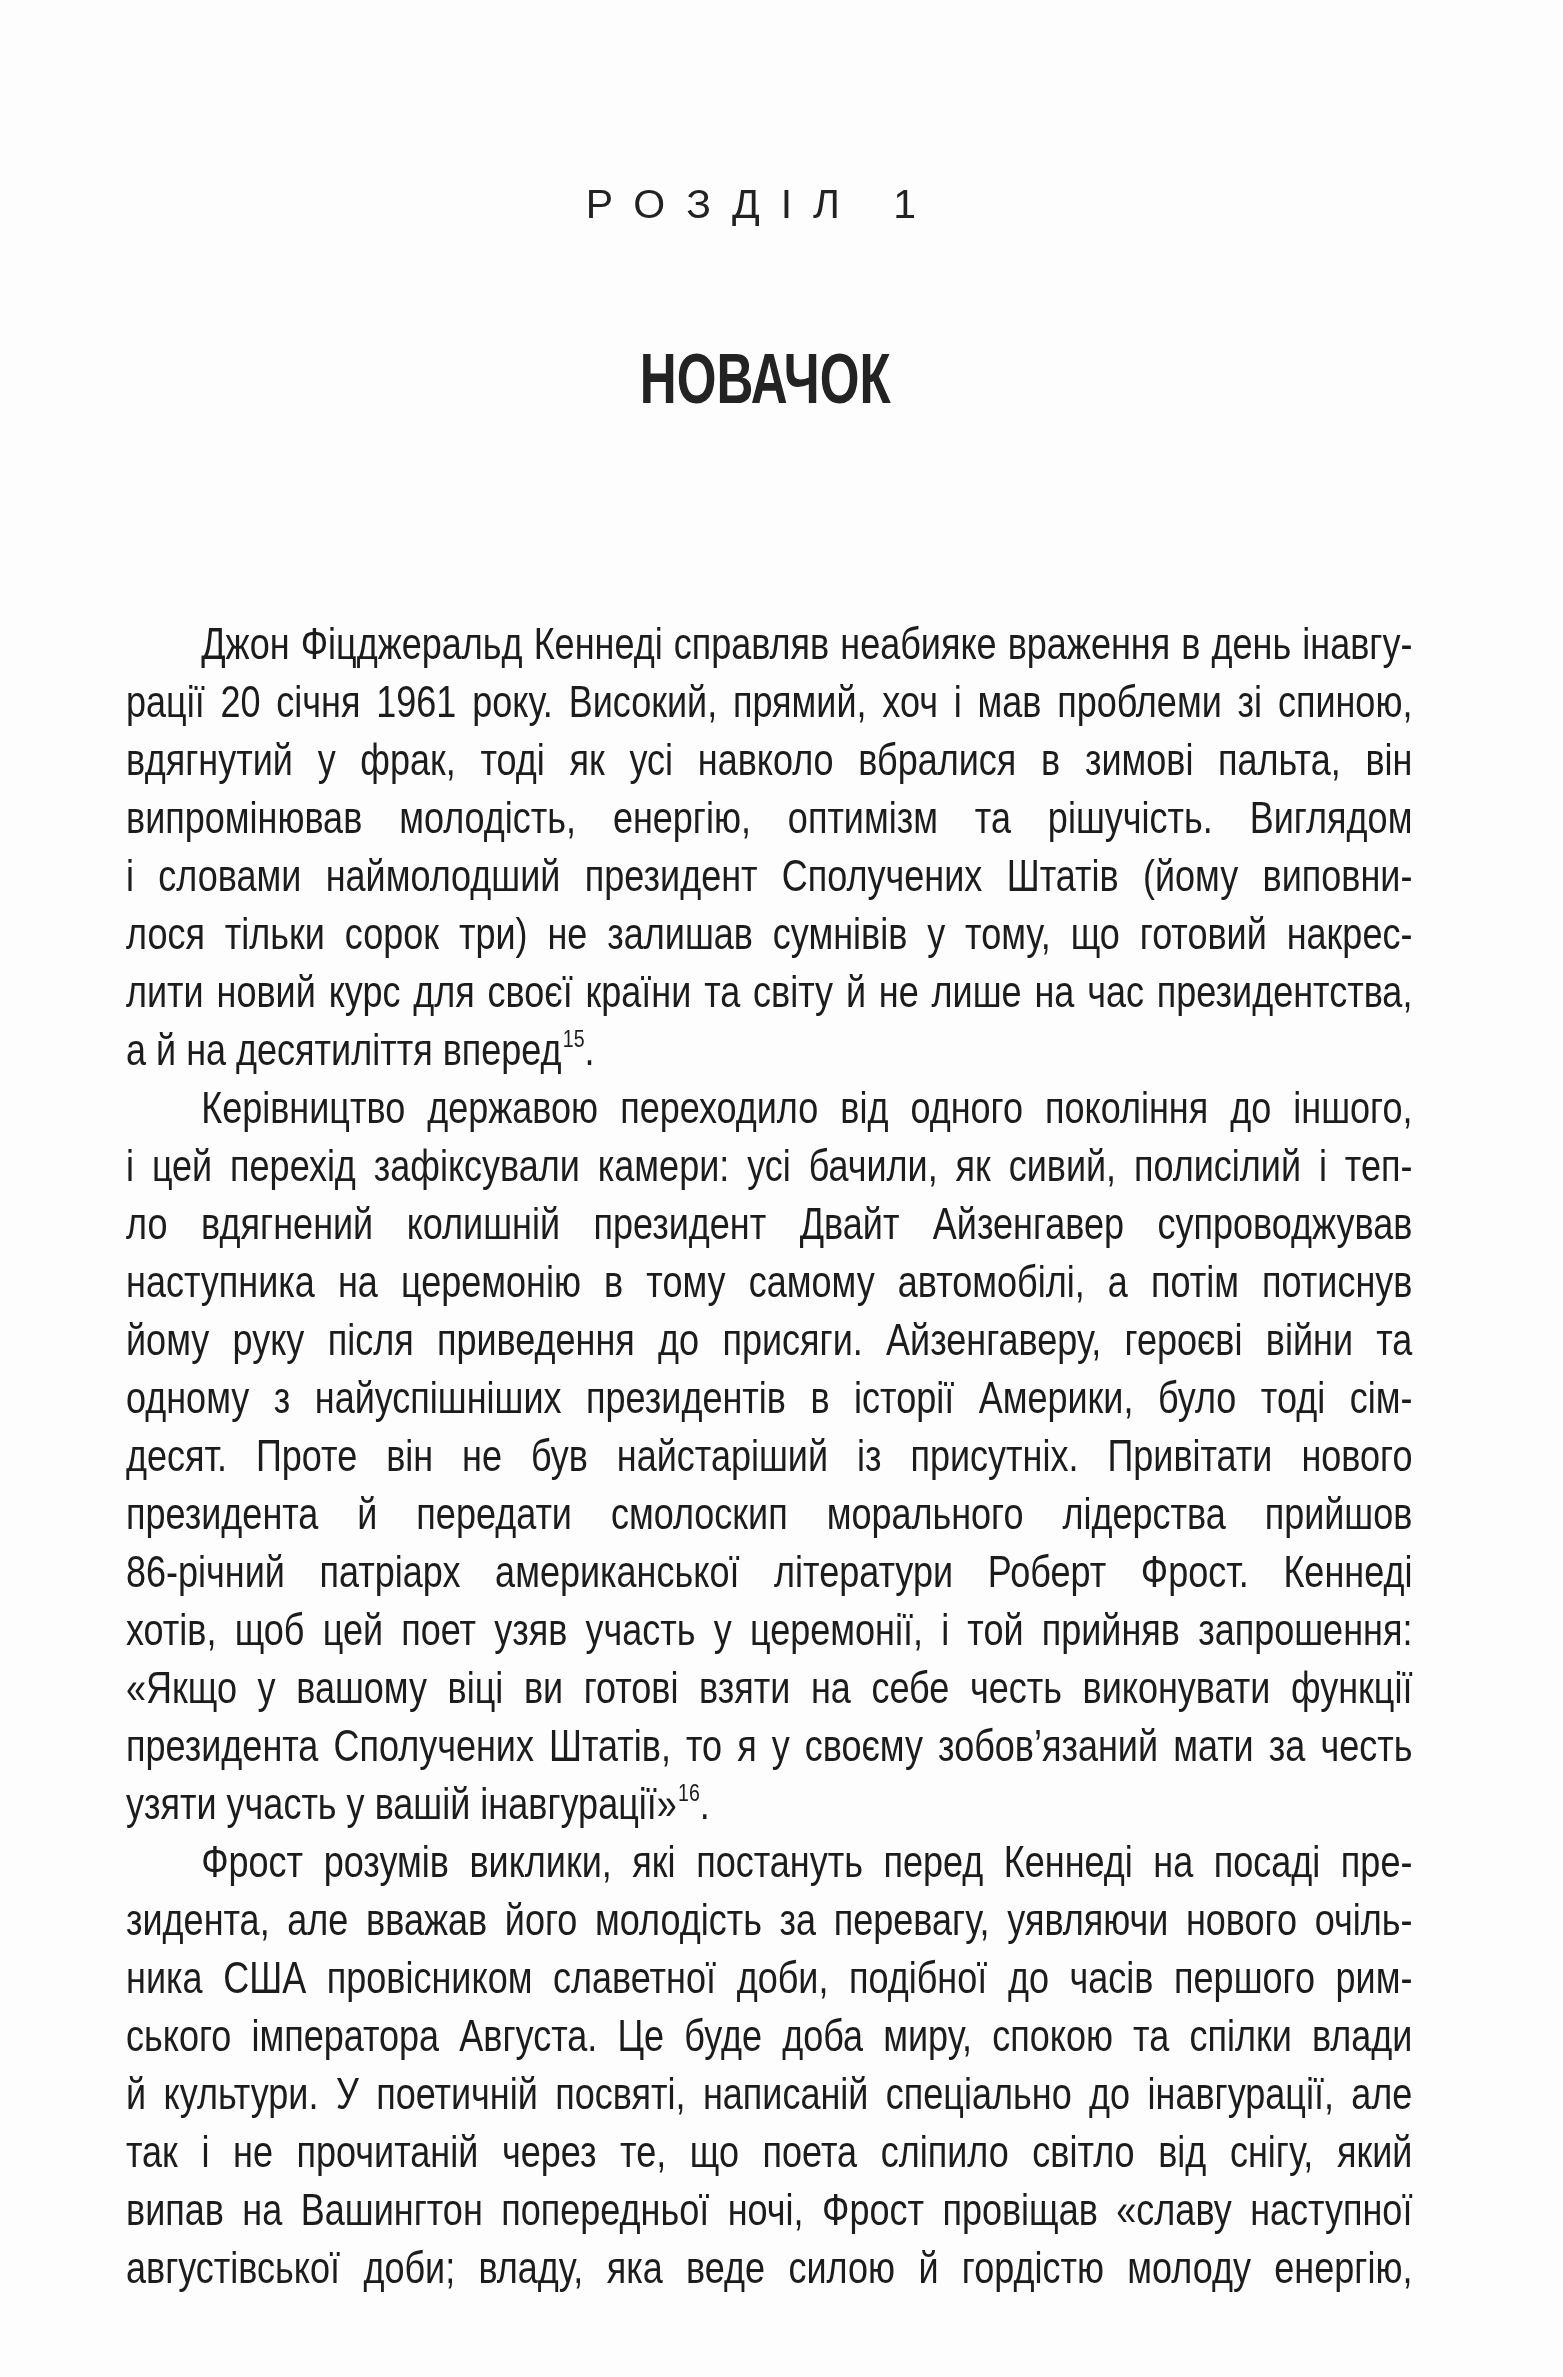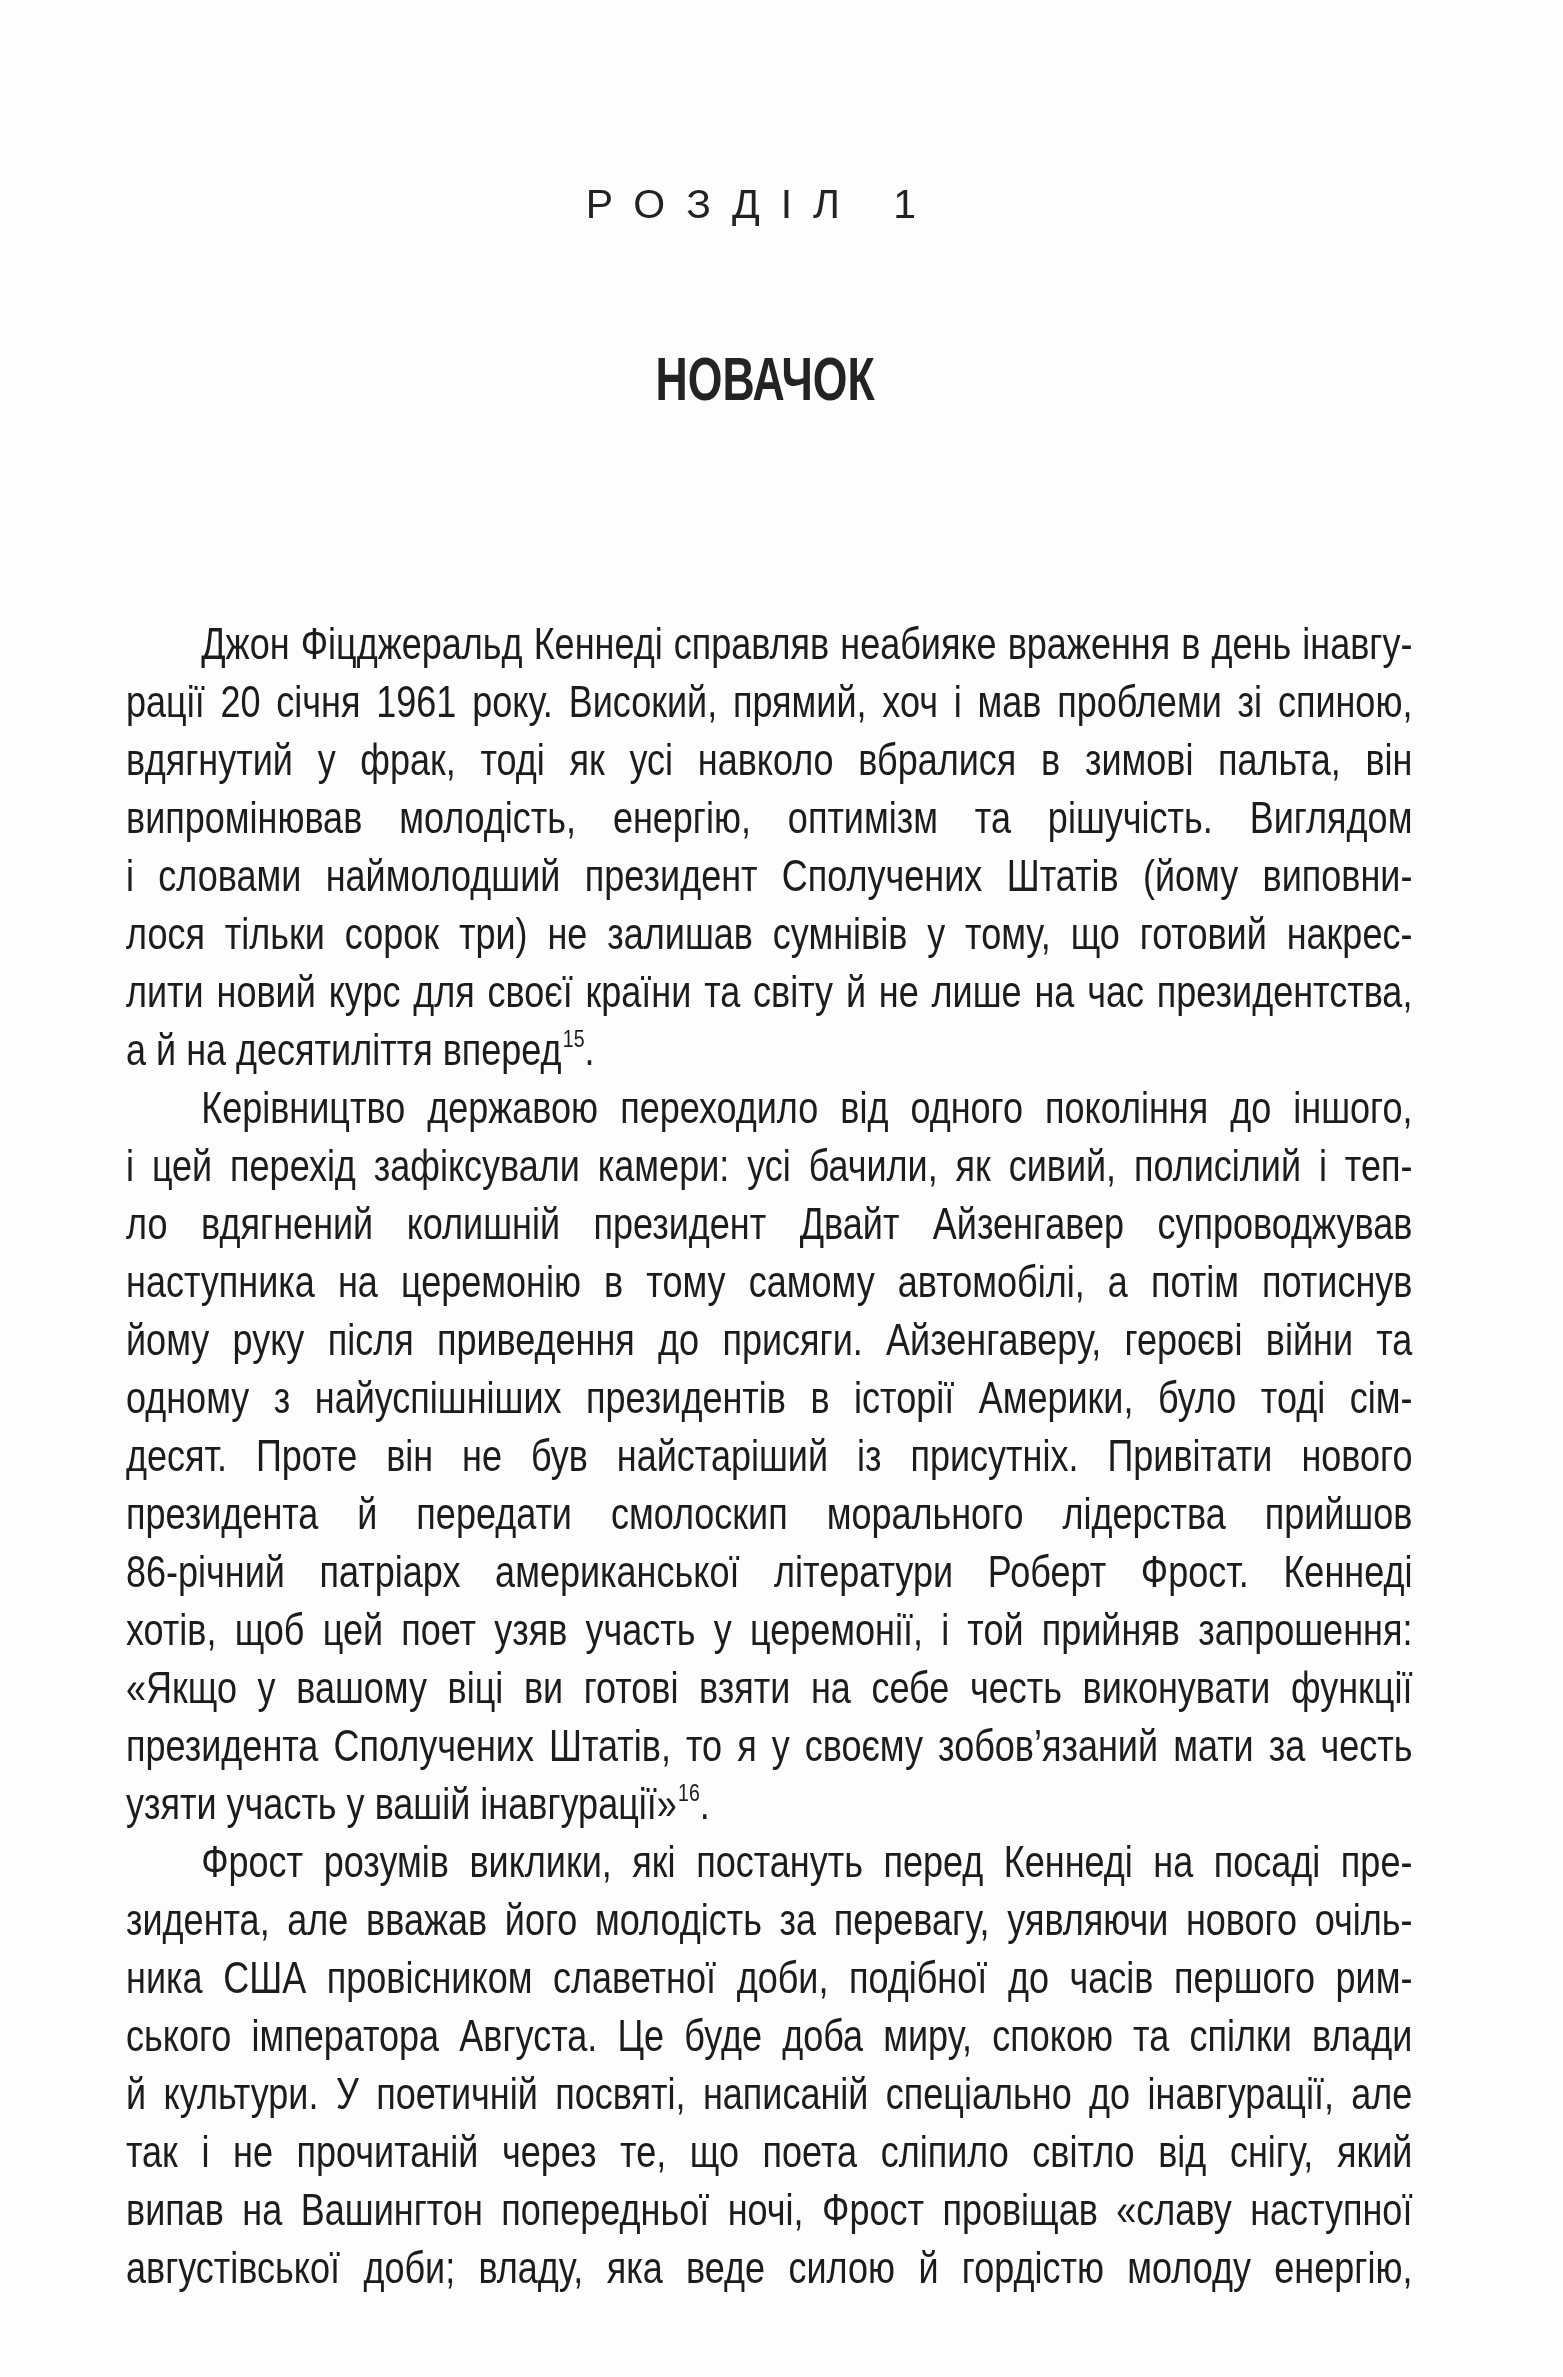--- a/index.html
+++ b/index.html
@@ -16,21 +16,21 @@
     font-family: "Liberation Sans", sans-serif;
     font-size: 41px; line-height: 46px;
     letter-spacing: 21px;
     color: #222;
   }
   .chapter-title {
     position: absolute; left: 0; width: 1531px; top: 334px;
     text-align: center;
     font-family: "Liberation Sans", sans-serif;
     font-weight: bold;
-    font-size: 62px; line-height: 90px;
+    font-size: 71px; line-height: 90px;
     color: #232323;
   }
   .chapter-title span {
     display: inline-block;
     transform: scaleX(0.72);
     transform-origin: center;
   }
   .body-text {
     position: absolute;
     left: 126px; top: 615px;

